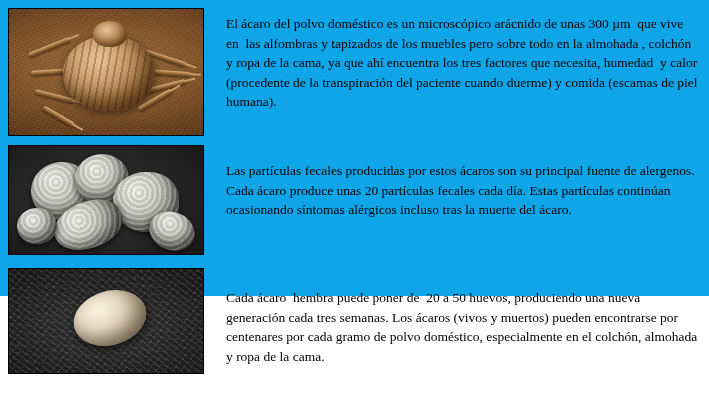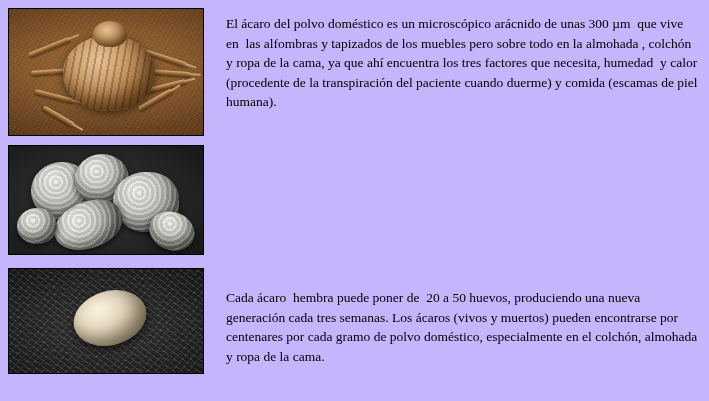--- a/index.html
+++ b/index.html
@@ -9,22 +9,22 @@
   }
   body {
     width: 709px;
     height: 401px;
     font-family: "Liberation Serif", serif;
     overflow: hidden;
   }
   .page {
     position: relative;
     width: 709px;
-    height: 401px;
-    background: #c4b5fd;
+    height: 296px;
+    background: #0ea5e9;
     box-sizing: border-box;
     padding-left: 12px;
   }
   .row {
     position: absolute;
     display: flex;
     align-items: flex-start;
   }
   .figure {
     position: relative;
@@ -185,20 +185,21 @@
   <div class="row" id="row2">
     <div class="figure" id="fig2">
       <div class="fecal-bg"></div>
       <div class="blob tex" style="left:22px; top:16px; width:62px; height:58px;"></div>
       <div class="blob tex" style="left:66px; top:8px; width:54px; height:50px;"></div>
       <div class="blob tex" style="left:104px; top:26px; width:66px; height:60px; border-radius:52% 48% 46% 54%;"></div>
       <div class="blob tex" style="left:44px; top:56px; width:70px; height:46px; border-radius:55% 45% 50% 50%; transform:rotate(-18deg);"></div>
       <div class="blob tex" style="left:8px; top:62px; width:40px; height:36px;"></div>
       <div class="blob tex" style="left:140px; top:66px; width:46px; height:38px; transform:rotate(22deg);"></div>
     </div>
+    <div class="text-block" id="txt2">Las partículas fecales producidas por estos ácaros son su principal fuente de alergenos. Cada ácaro produce unas 20 partículas fecales cada día. Estas partículas continúan ocasionando síntomas alérgicos incluso tras la muerte del ácaro.</div>
   </div>
 
   <div class="row" id="row3">
     <div class="figure" id="fig3">
       <div class="egg-bg"></div>
       <div class="egg-fibers"></div>
       <div class="egg"></div>
     </div>
     <div class="text-block" id="txt3">Cada ácaro  hembra puede poner de  20 a 50 huevos, produciendo una nueva generación cada tres semanas. Los ácaros (vivos y muertos) pueden encontrarse por centenares por cada gramo de polvo doméstico, especialmente en el colchón, almohada y ropa de la cama.</div>
   </div>

